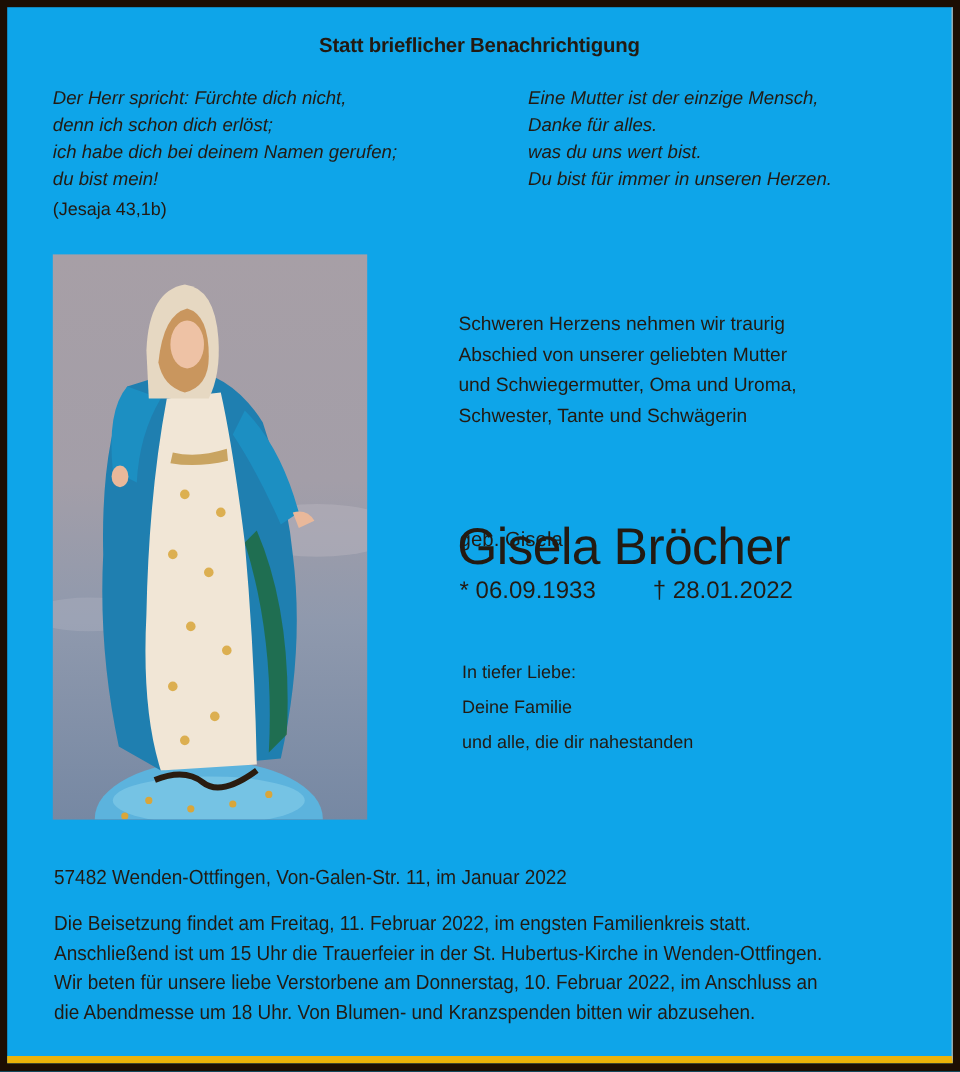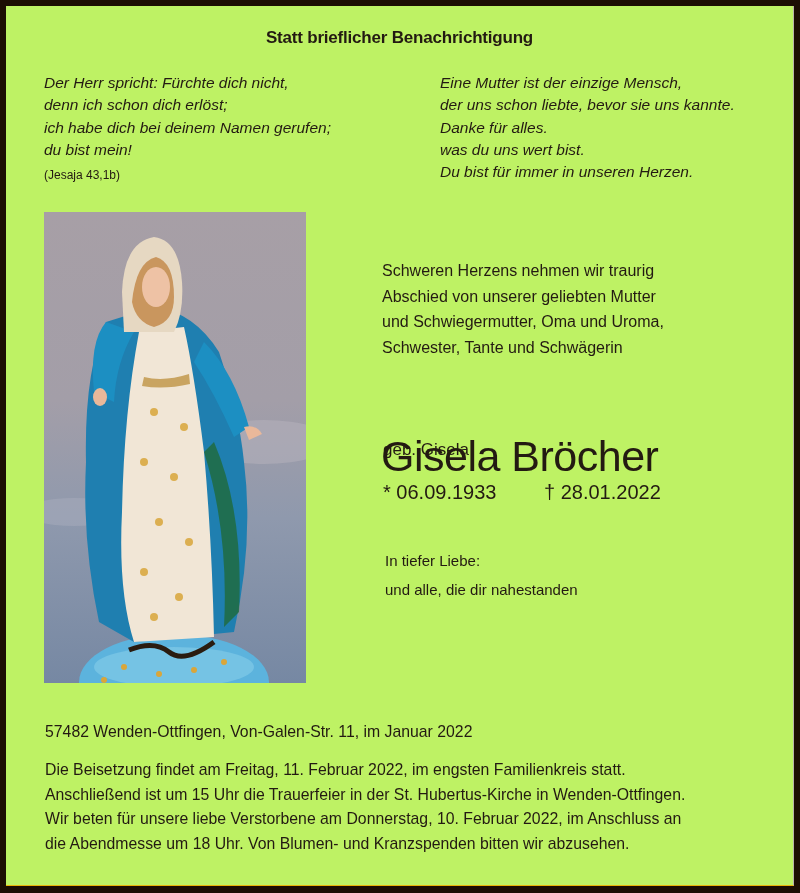--- a/index.html
+++ b/index.html
@@ -7,42 +7,42 @@
       width: 800px; height: 893px;
       background: #1c0e03;
       position: relative;
       font-family: "Liberation Sans", sans-serif;
       color: #231a12;
       overflow: hidden;
     }
     .card {
       position: absolute; left: 6px; top: 6px;
       width: 788px; height: 880px;
-      background: #bef264;
+      background: #0ea5e9;
       border-right: 1px solid #b9b2a8;
-      border-bottom: 1px solid #eab308;
+      border-bottom: 6px solid #eab308;
       box-sizing: border-box;
       padding-left: 28px;
     }
     .abs { position: absolute; }
     .header {
       left: 0; right: 0; top: 22px;
       text-align: center;
       font-weight: bold;
       font-size: 17px;
       letter-spacing: -0.2px;
     }
     .verse {
       font-style: italic;
       font-size: 15.5px;
       line-height: 22.3px;
     }
     .verse-left { left: 38px; top: 66px; }
     .verse-right { left: 434px; top: 66px; }
-    .cite { font-size: 12px; font-style: normal; margin-top: 3px; display:block; }
+    .cite { font-size: 15px; font-style: normal; margin-top: 3px; display:block; }
     .line { display: block; white-space: nowrap; }
     .photo {
       left: 38px; top: 206px; width: 262px; height: 471px;
       overflow: hidden;
       background: linear-gradient(180deg, #a79fa6 0%, #a39ea8 40%, #8f99ad 65%, #7688a3 100%);
     }
     .intro {
       left: 376px; top: 252px;
       font-size: 16px; line-height: 25.5px;
     }
@@ -78,21 +78,20 @@
   <div class="abs verse verse-left">
     <span class="line">Der Herr spricht: Fürchte dich nicht,</span>
     <span class="line">denn ich schon dich erlöst;</span>
     <span class="line">ich habe dich bei deinem Namen gerufen;</span>
     <span class="line">du bist mein!</span>
     <span class="cite">(Jesaja 43,1b)</span>
   </div>
 
   <div class="abs verse verse-right">
     <span class="line">Eine Mutter ist der einzige Mensch,</span>
-    <span class="line">der uns schon liebte, bevor sie uns kannte.</span>
     <span class="line">Danke für alles.</span>
     <span class="line">was du uns wert bist.</span>
     <span class="line">Du bist für immer in unseren Herzen.</span>
   </div>
 
   <div class="abs photo">
     <svg width="262" height="471" viewBox="0 0 262 471">
 
       <ellipse cx="220" cy="230" rx="70" ry="22" fill="#b8b4bd" opacity="0.5"></ellipse>
       <ellipse cx="30" cy="300" rx="50" ry="14" fill="#aeb2c0" opacity="0.4"></ellipse>
@@ -147,20 +146,21 @@
 
   <div class="abs name">Gisela Bröcher</div>
   <div class="abs maiden">geb. Gisela</div>
   <div class="abs dates">
     <span>* 06.09.1933</span>
     <span class="death">† 28.01.2022</span>
   </div>
 
   <div class="abs closing">
     <span class="line">In tiefer Liebe:</span>
+    <span class="line">Deine Familie</span>
     <span class="line">und alle, die dir nahestanden</span>
   </div>
 
   <div class="abs address">57482 Wenden-Ottfingen, Von-Galen-Str. 11, im Januar 2022</div>
 
   <div class="abs details">
     <span class="line">Die Beisetzung findet am Freitag, 11. Februar 2022, im engsten Familienkreis statt.</span>
     <span class="line">Anschließend ist um 15 Uhr die Trauerfeier in der St. Hubertus-Kirche in Wenden-Ottfingen.</span>
     <span class="line">Wir beten für unsere liebe Verstorbene am Donnerstag, 10. Februar 2022, im Anschluss an</span>
     <span class="line">die Abendmesse um 18 Uhr. Von Blumen- und Kranzspenden bitten wir abzusehen.</span>

